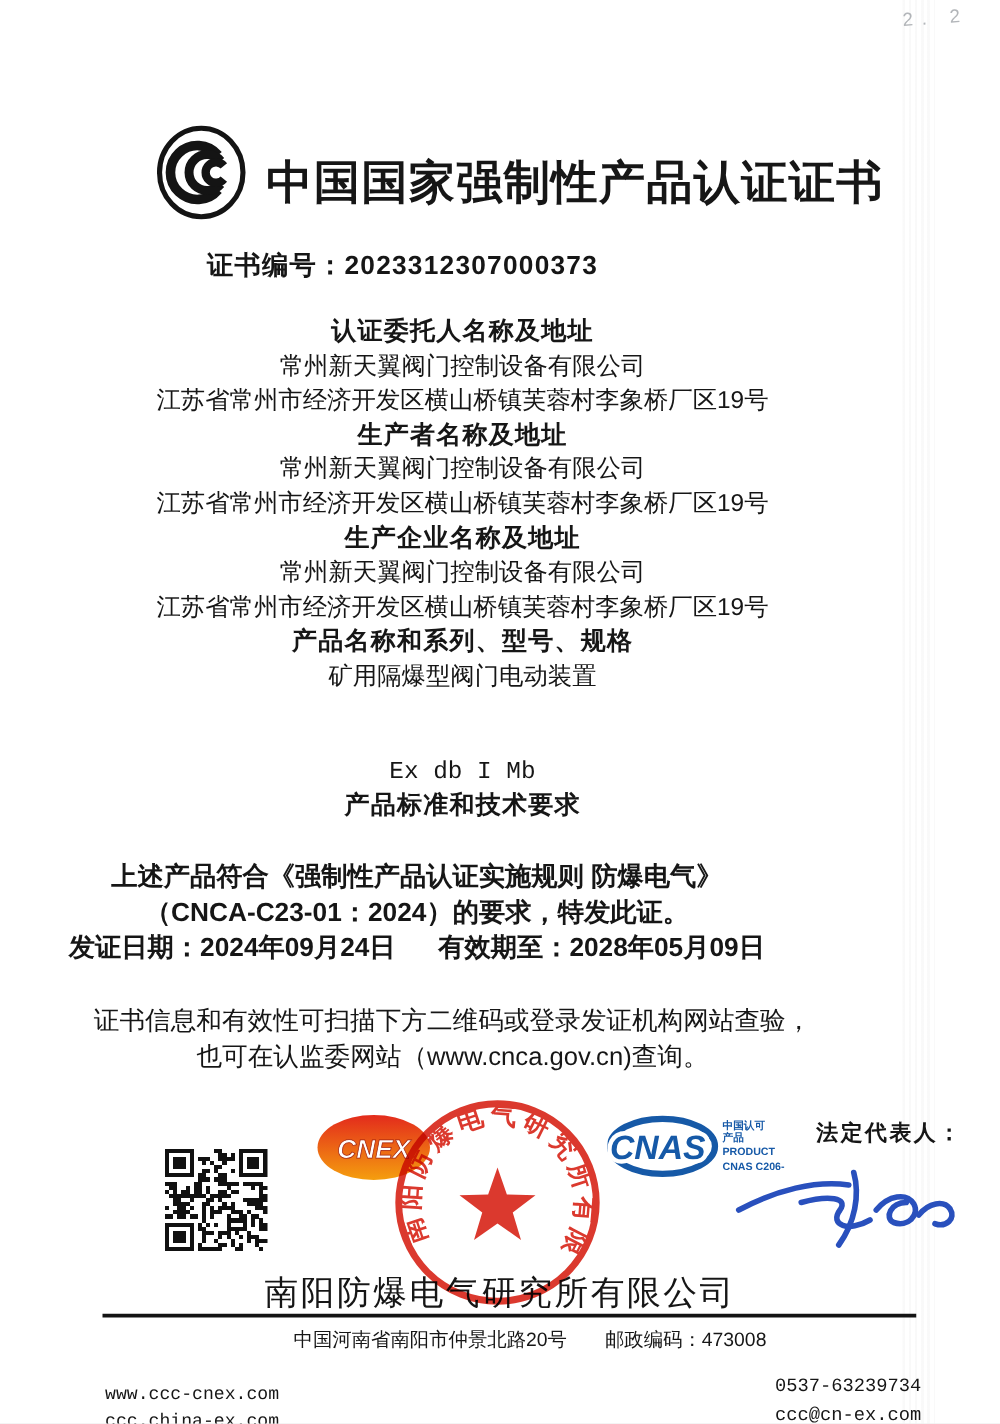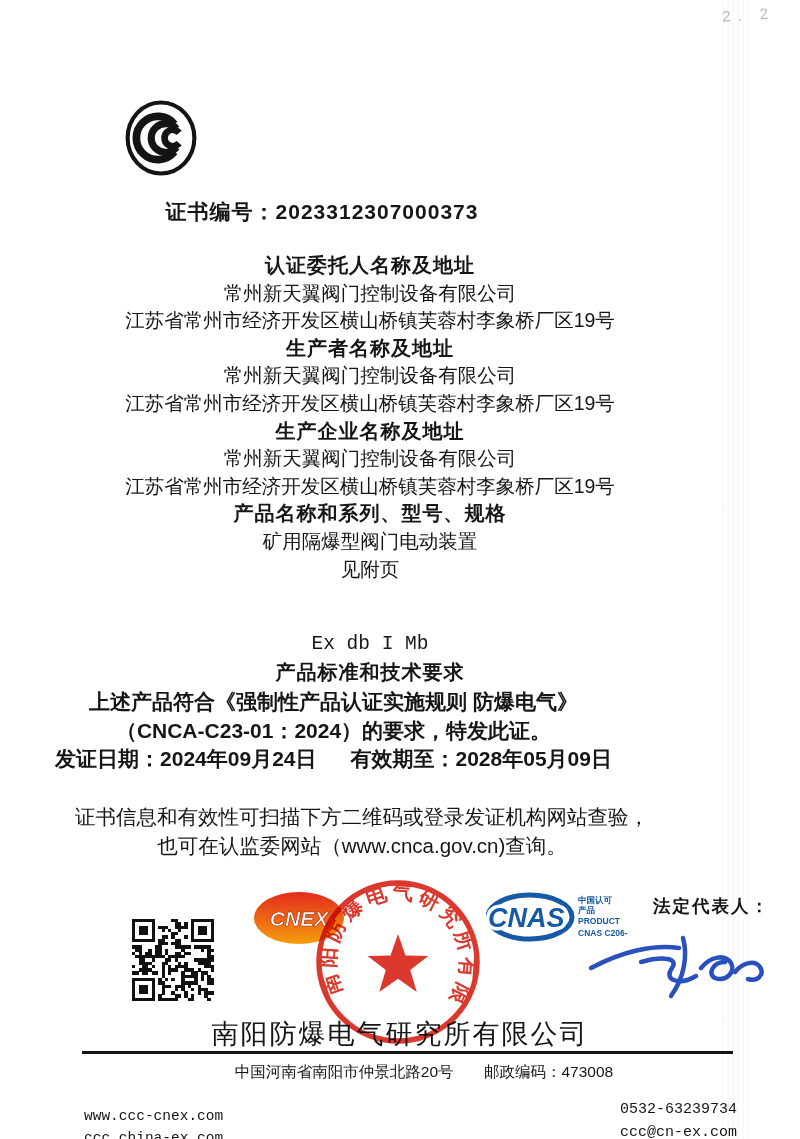--- a/index.html
+++ b/index.html
@@ -46,35 +46,35 @@
   <div class="scan-streak"></div>
   <div class="corner-mark">2. 2</div>
 
   <svg class="ccc-logo" viewBox="0 0 72 74">
     <ellipse cx="36" cy="37" rx="32.5" ry="34.5" fill="none" stroke="#141414" stroke-width="4"></ellipse>
     <path d="M49.1,23.5 A21,21 0 1 0 49.1,50.5" fill="none" stroke="#141414" stroke-width="7.5"></path>
     <path d="M51.2,28 A14,14 0 1 0 51.2,46" fill="none" stroke="#141414" stroke-width="7"></path>
     <path d="M53.6,31.9 A8,8 0 1 0 53.6,42.1" fill="none" stroke="#141414" stroke-width="6.5"></path>
   </svg>
 
+  <div class="title">中国国家强制性产品认证证书</div>
   <div class="cert-line">证书编号：2023312307000373</div>
 
   <div class="sections">
     <div class="heading">认证委托人名称及地址</div>
     <div>常州新天翼阀门控制设备有限公司</div>
     <div>江苏省常州市经济开发区横山桥镇芙蓉村李象桥厂区19号</div>
     <div class="heading">生产者名称及地址</div>
     <div>常州新天翼阀门控制设备有限公司</div>
     <div>江苏省常州市经济开发区横山桥镇芙蓉村李象桥厂区19号</div>
     <div class="heading">生产企业名称及地址</div>
     <div>常州新天翼阀门控制设备有限公司</div>
     <div>江苏省常州市经济开发区横山桥镇芙蓉村李象桥厂区19号</div>
     <div class="heading">产品名称和系列、型号、规格</div>
     <div>矿用隔爆型阀门电动装置</div>
-    <div>见附页</div>
     <div class="mono">Ex db I Mb</div>
     <div class="heading">产品标准和技术要求</div>
   </div>
 
   <div class="statement">
     <div>上述产品符合《强制性产品认证实施规则 防爆电气》</div>
     <div>（CNCA-C23-01：2024）的要求，特发此证。</div>
     <div class="dates">
       <span>发证日期：</span><span>2024年09月24日</span><span class="gap"></span><span>有效期至：</span><span>2028年05月09日</span>
     </div>
@@ -363,16 +363,16 @@
   <div class="footer-rule"></div>
   <div class="footer-left mono">
     <div>www.ccc-cnex.com</div>
     <div>ccc.china-ex.com</div>
   </div>
   <div class="footer-center">
     <span>中国河南省南阳市仲景北路20号</span>
     <span class="postal">邮政编码：473008</span>
   </div>
   <div class="footer-right mono">
-    <div>0532-63239734</div>
+    <div>0537-63239734</div>
     <div>ccc@cn-ex.com</div>
   </div>
 </div>
 
 </body></html>

